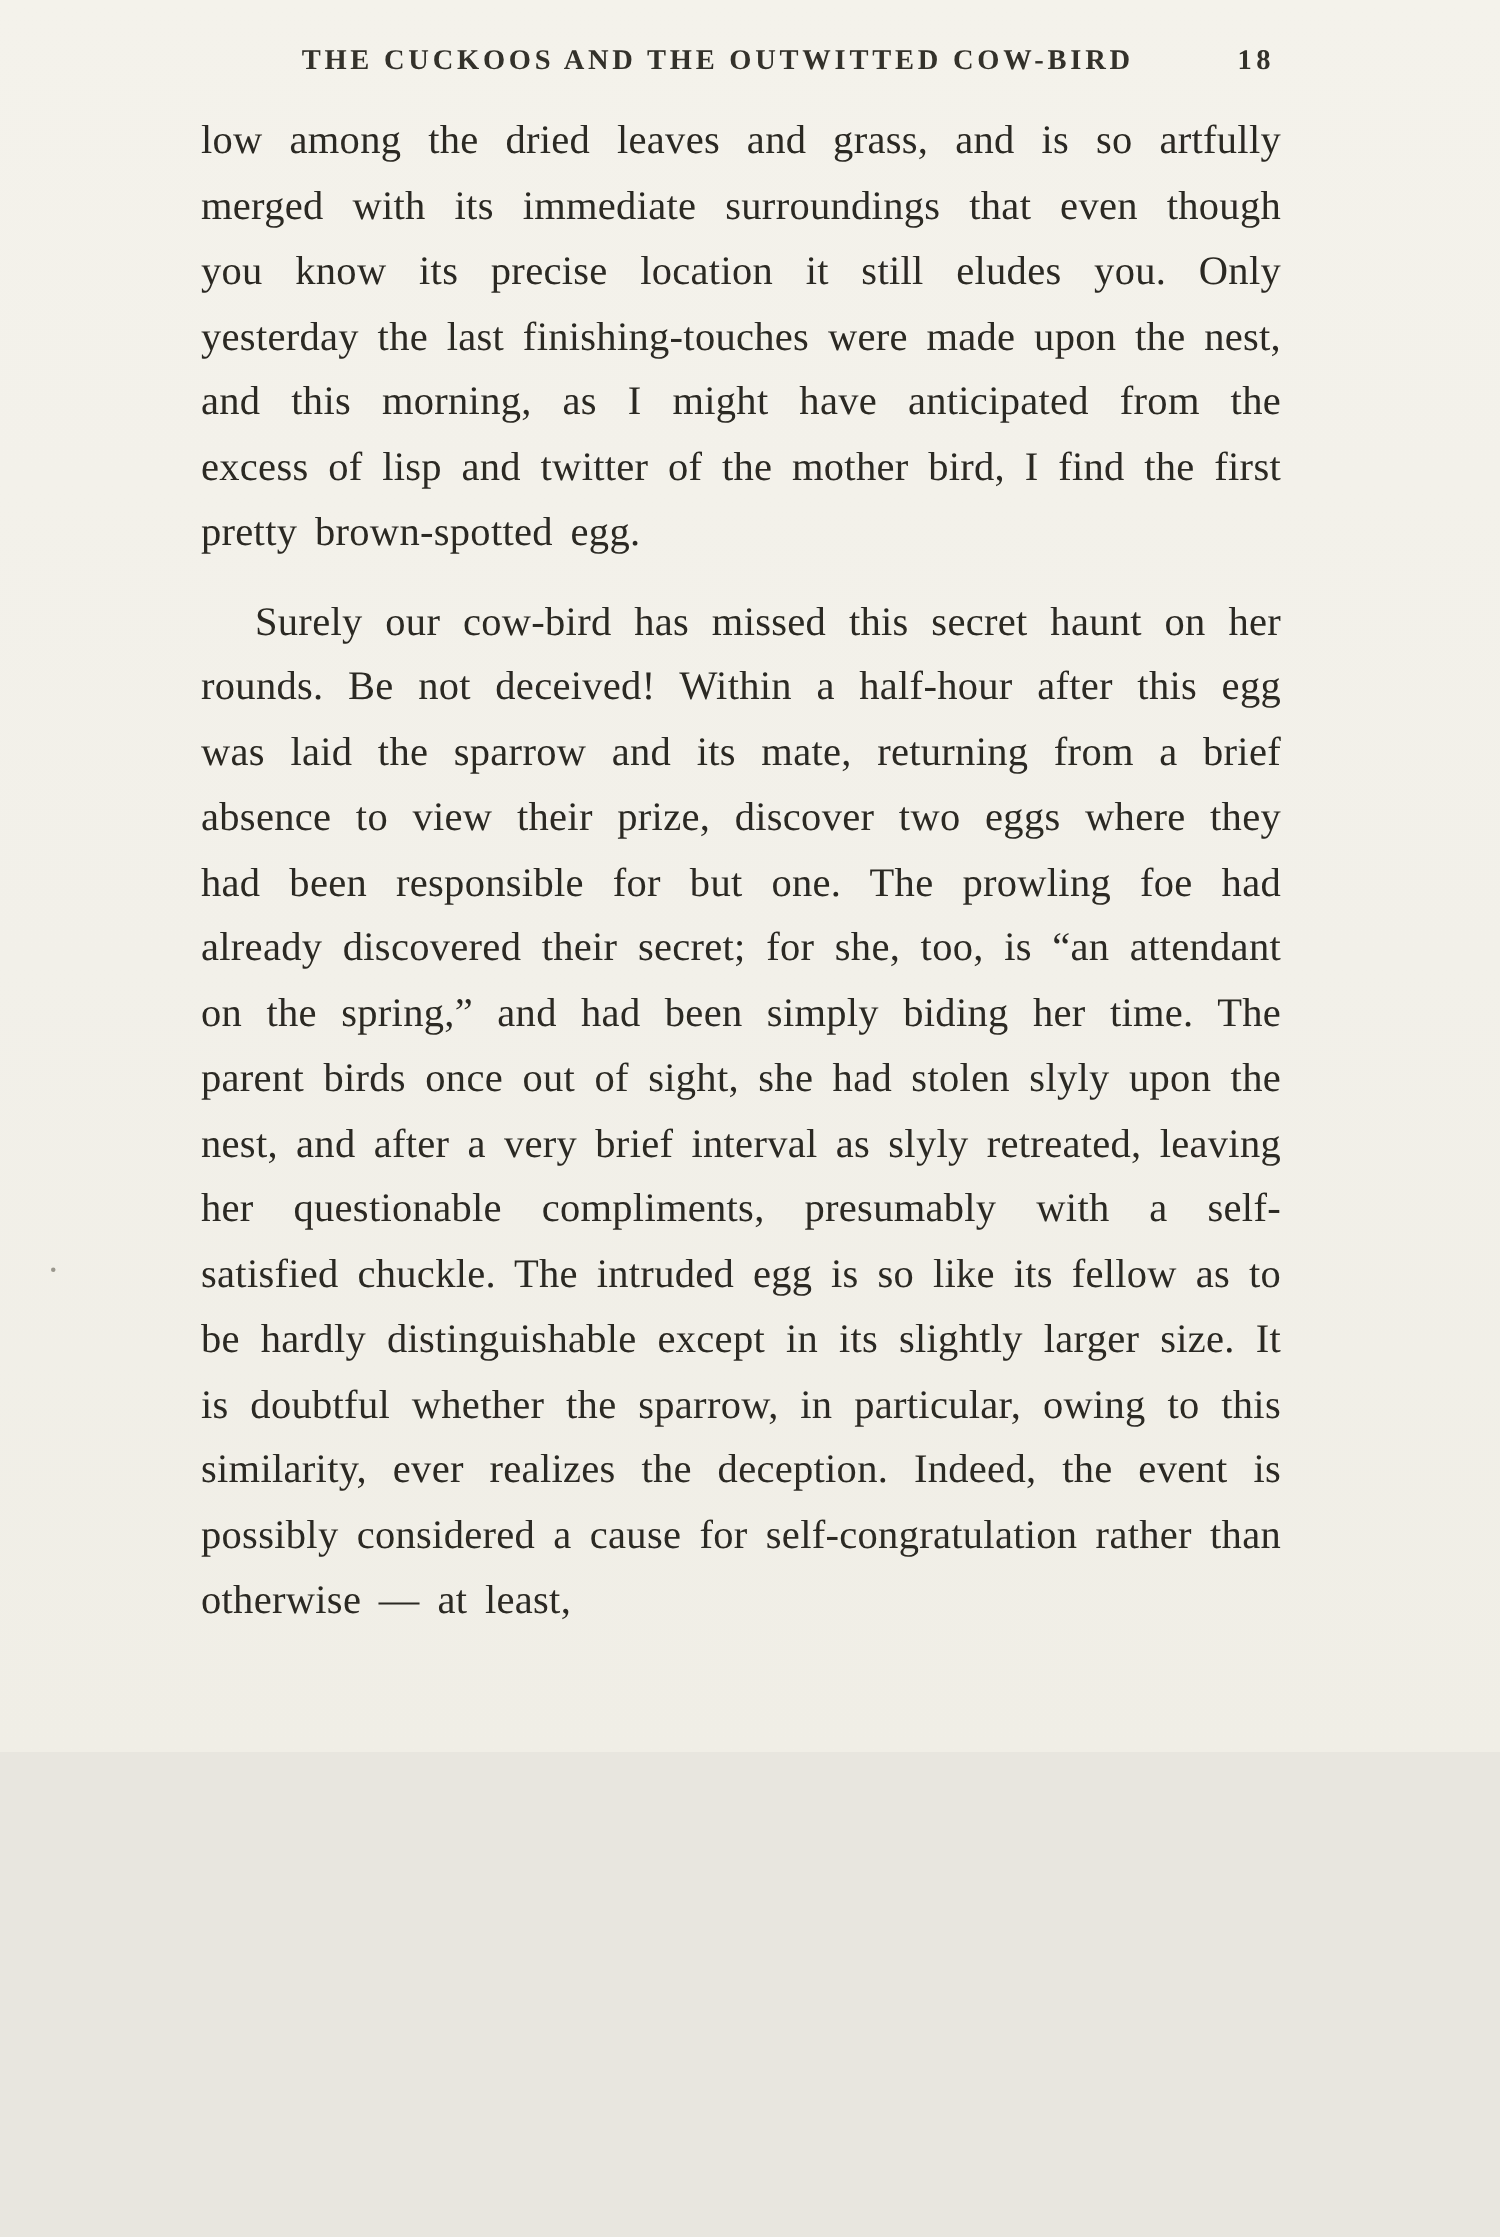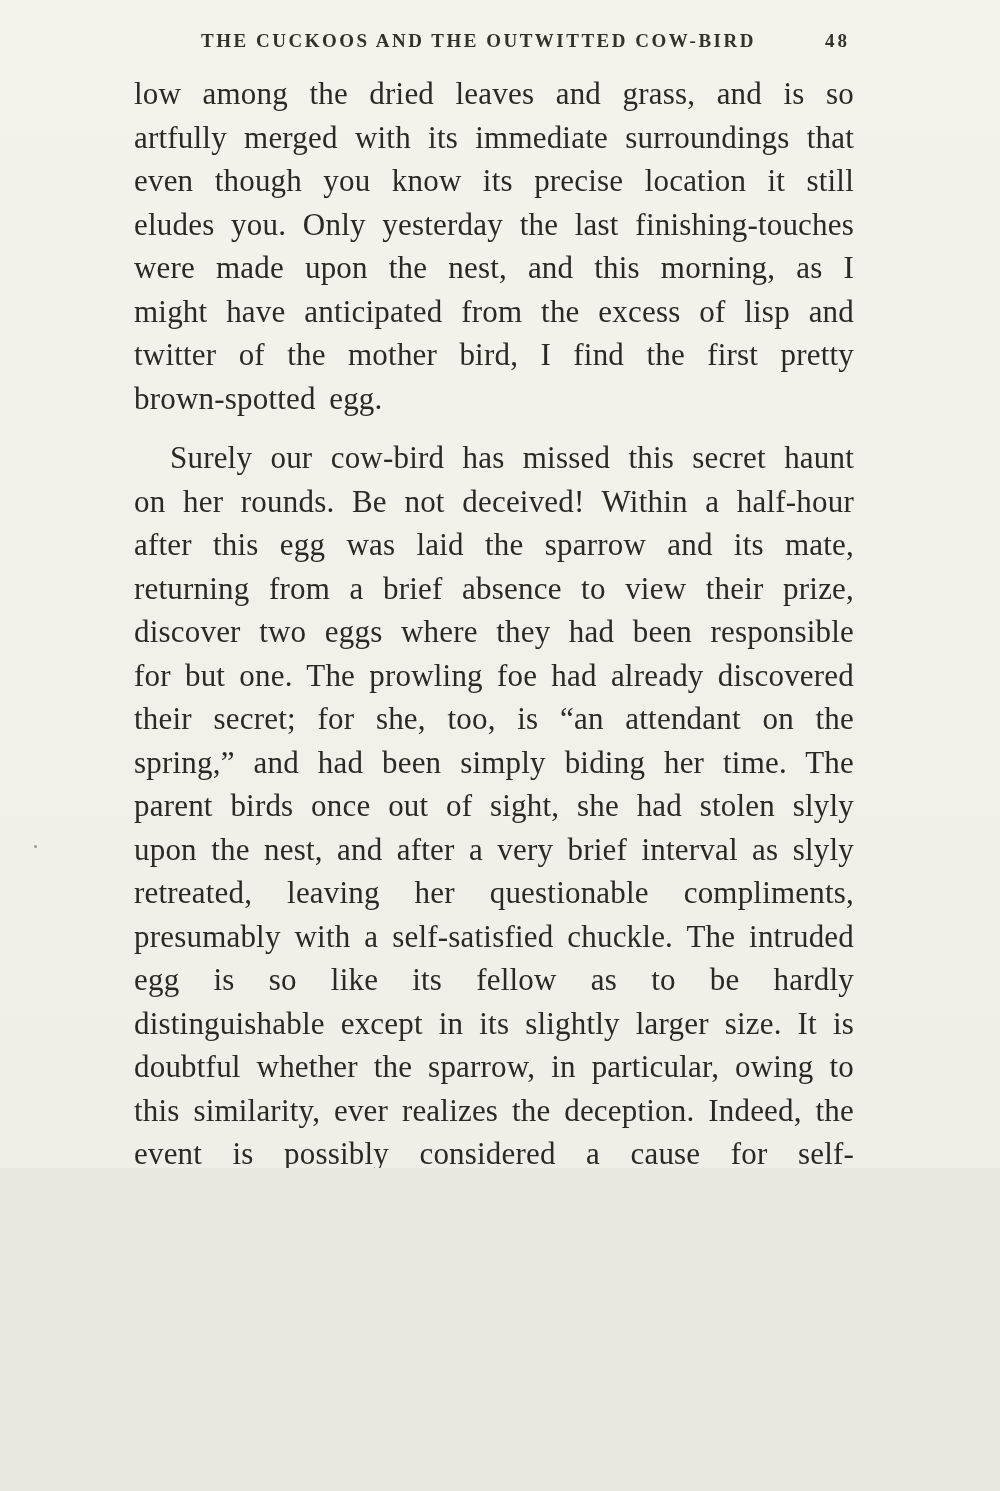--- a/index.html
+++ b/index.html
@@ -35,21 +35,21 @@
   .running-head .page-number {
     margin-left: 18px;
     letter-spacing: 3px;
     font-weight: bold;
   }
   .body-text {
     padding: 20px 146px 0 134px;
   }
   .body-text p {
     margin: 0;
-    font-size: 31px;
+    font-size: 27px;
     line-height: 43.5px;
     text-align: justify;
     word-spacing: 0.18em;
     letter-spacing: 0.2px;
     color: #2b2923;
   }
   .body-text p.indent {
     text-indent: 36px;
     margin-top: 16px;
   }
@@ -64,21 +64,21 @@
     background: #9a978d;
   }
 </style>
 </head>
 <body>
 
 <div class="page">
 
   <div class="running-head">
     <span class="head-title">THE CUCKOOS AND THE OUTWITTED COW-BIRD</span>
-    <span class="page-number">48</span>
+    <span class="page-number">18</span>
   </div>
 
   <div class="body-text">
     <p>low among the dried leaves and grass, and is so artfully merged with its immediate surroundings that even though you know its precise location it still eludes you.  Only yesterday the last finishing-touches were made upon the nest, and this morning, as I might have anticipated from the excess of lisp and twitter of the mother bird, I find the first pretty brown-spotted egg.</p>
     <p class="indent">Surely our cow-bird has missed this secret haunt on her rounds.  Be not deceived!  Within a half-hour after this egg was laid the sparrow and its mate, returning from a brief absence to view their prize, discover two eggs where they had been responsible for but one.  The prowling foe had already discovered their secret; for she, too, is “an attendant on the spring,” and had been simply biding her time.  The parent birds once out of sight, she had stolen slyly upon the nest, and after a very brief interval as slyly retreated, leaving her questionable compliments, presumably with a self-satisfied chuckle.  The intruded egg is so like its fellow as to be hardly distinguishable except in its slightly larger size.  It is doubtful whether the sparrow, in particular, owing to this similarity, ever realizes the deception.  Indeed, the event is possibly considered a cause for self-congratulation rather than otherwise — at least,</p>
   </div>
 
   <div class="speck"></div>
 
 </div>

